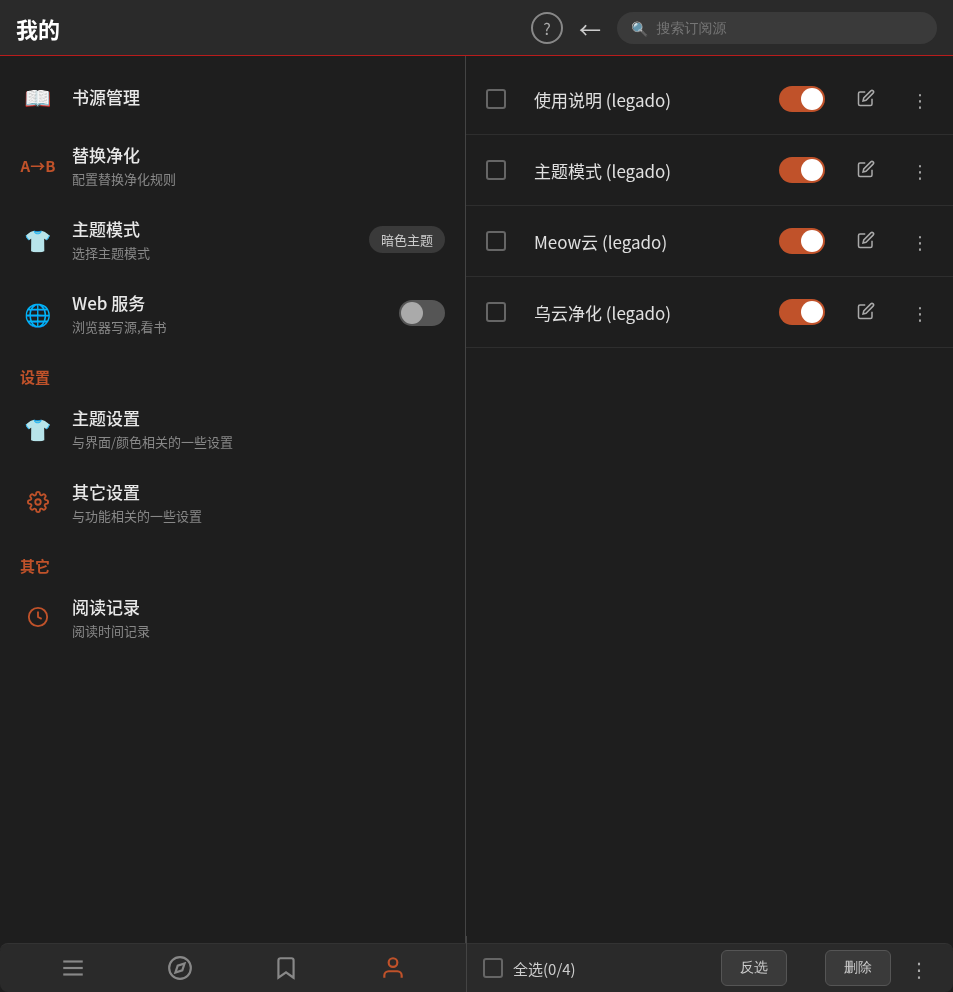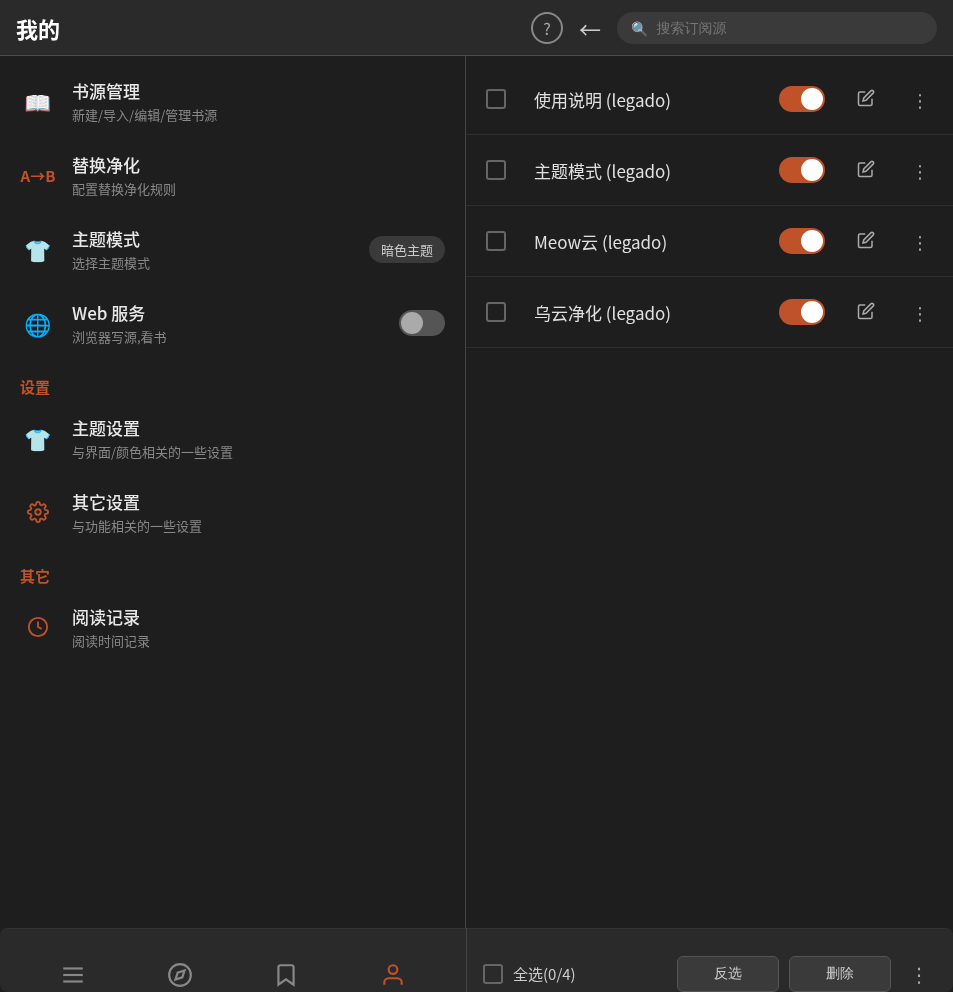--- a/index.html
+++ b/index.html
@@ -202,25 +202,25 @@
     }
     .source-more {
       color: #aaa;
       font-size: 18px;
       cursor: pointer;
       padding: 4px;
     }
 
     
     .bottom-bar {
-      height: 64px;
+      height: 49px;
       background: #2a2a2a;
       border-top: 1px solid #333;
       display: flex;
-      align-items: flex-end;
+      align-items: center;
       flex-shrink: 0;
       border-radius: 8px;
     }
     .bottom-left {
       width: 466px;
       display: flex;
       align-items: center;
       justify-content: space-around;
       padding: 0 20px;
     }
@@ -255,23 +255,24 @@
     .select-all-label {
       font-size: 15px;
       color: #ccc;
       flex: 1;
     }
     .action-btn {
       background: #3a3a3a;
       color: #ccc;
       border: 1px solid #555;
       border-radius: 6px;
-      padding: 8px 36px;
+      padding: 8px 18px;
       font-size: 14px;
       cursor: pointer;
+      margin-left: 28px;
     }
     .more-btn {
       color: #aaa;
       font-size: 20px;
       cursor: pointer;
       padding: 4px 8px;
     }
   </style>
 </head>
 <body>
@@ -292,21 +293,20 @@
 </div>
 
 <div class="main-content">
 
   <div class="left-panel">
 
     <div class="menu-item">
       <div class="menu-icon">📖</div>
       <div class="menu-text">
         <div class="menu-label">书源管理</div>
-        <div class="menu-sublabel">新建/导入/编辑/管理书源</div>
       </div>
     </div>
 
     <div class="menu-item">
       <div class="menu-icon" style="font-size:15px;font-weight:bold;color:#c0522a;">A→B</div>
       <div class="menu-text">
         <div class="menu-label">替换净化</div>
         <div class="menu-sublabel">配置替换净化规则</div>
       </div>
     </div>

